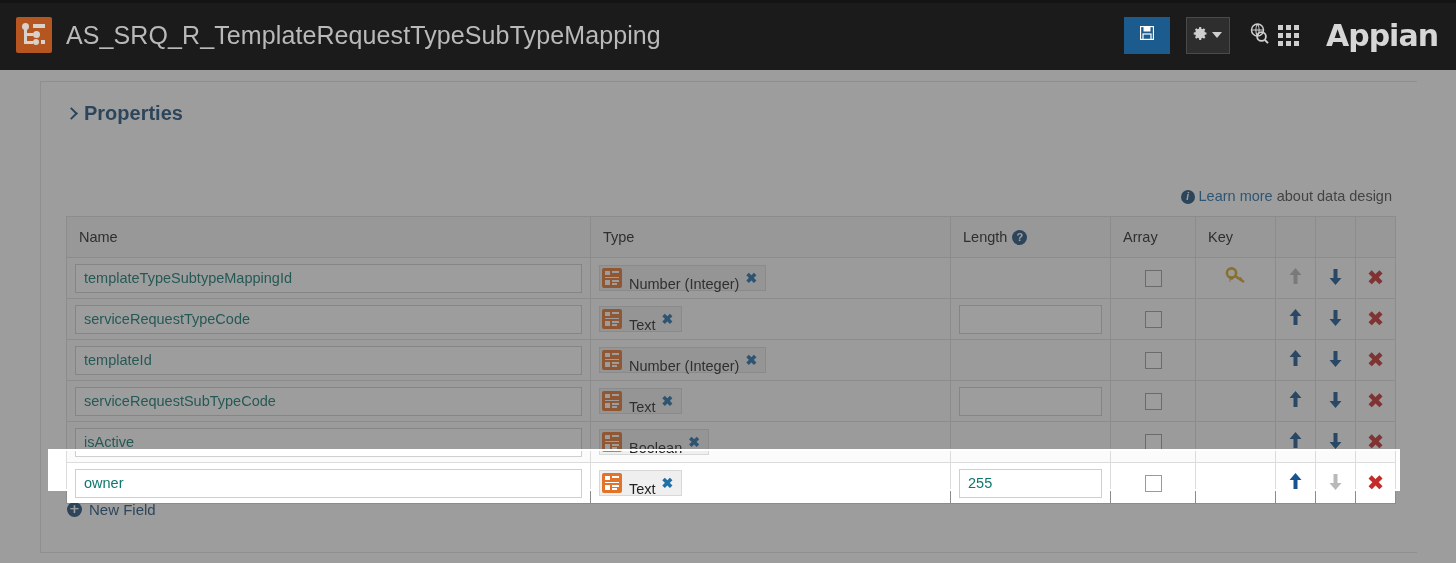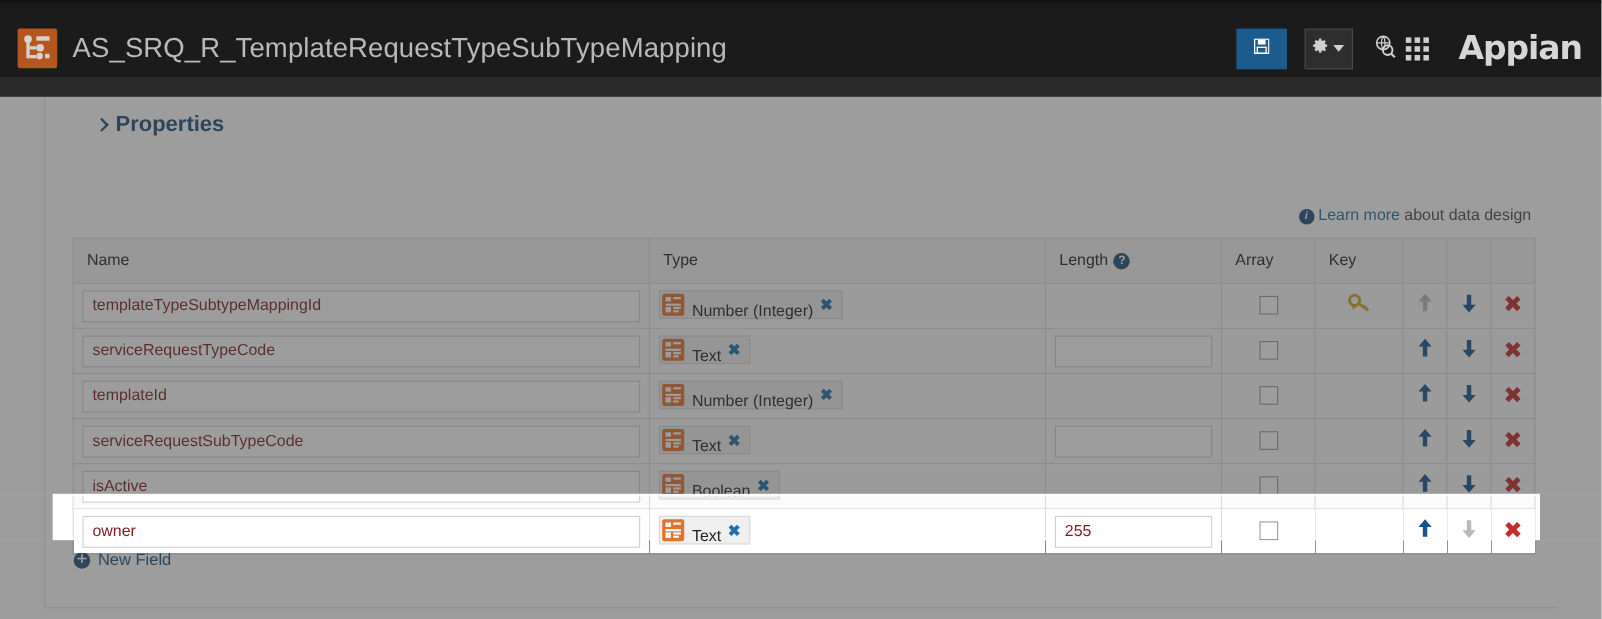--- a/index.html
+++ b/index.html
@@ -7,21 +7,21 @@
   body {
     width:1456px; height:563px;
     background:#ffffff;
     font-family:"Liberation Sans", sans-serif;
     overflow:hidden;
     position:relative;
   }
 
   
   .topbar {
-    position:absolute; left:0; top:0; width:1456px; height:88px;
+    position:absolute; left:0; top:0; width:1456px; height:70px;
     background:#1b1b1b;
     display:flex; align-items:center;
     z-index:5;
   }
   .topbar:before{
     content:""; position:absolute; left:0; top:0; width:100%; height:3px;
     background:#111; opacity:.6;
   }
   .app-icon {
     width:36px; height:36px; margin-left:16px; margin-right:14px;
@@ -64,21 +64,21 @@
     margin-left:22px; margin-right:4px;
   }
 
   
   .page {
     position:absolute; left:0; top:70px; width:1456px; height:493px;
     background:#ffffff;
   }
   .card {
     position:absolute; left:40px; top:11px; width:1377px; height:472px;
-    background:#ffffff; border:1px solid #e2e2e2; border-right:none;padding-left:21px;
+    background:#ffffff; border:1px solid #e2e2e2; border-right:none;
   }
   .section-head {
     margin:20px 0 0 26px; display:flex; align-items:center; gap:8px;
     color:#1f4e79; font-size:20px; font-weight:bold; cursor:pointer;
   }
   .section-head.second { margin-top:10px; }
   .chev {
     display:inline-block; width:9px; height:9px; border-right:2.4px solid #1f4e79;
     border-bottom:2.4px solid #1f4e79; transform:rotate(-45deg); margin-bottom:1px;
   }
@@ -117,21 +117,21 @@
   .qmark {
     display:inline-block; width:15px; height:15px; border-radius:50%;
     background:#1f4e79; color:#fff; font-size:11px; font-weight:bold;
     text-align:center; line-height:15px; margin-left:5px; vertical-align:1px;
   }
 
   .row-body td { background:#fbfbfb; }
   .name-input, .len-input {
     width:calc(100% - 16px); margin:0 8px; height:29px;
     border:1px solid #cfcfcf; background:#ffffff;
-    font-family:"Liberation Sans", sans-serif; font-size:14.5px; color:#7f1d1d;
+    font-family:"Liberation Sans", sans-serif; font-size:14.5px; color:#0f766e;
     padding:0 8px; outline:none;
   }
   .len-input { text-align:left; }
 
   .type-chip {
     display:inline-flex; align-items:center; background:#efefef;
     border:1px solid #d8d8d8; height:26px; margin-left:8px;
     font-size:14.5px; color:#222;
   }
   .type-ico {

